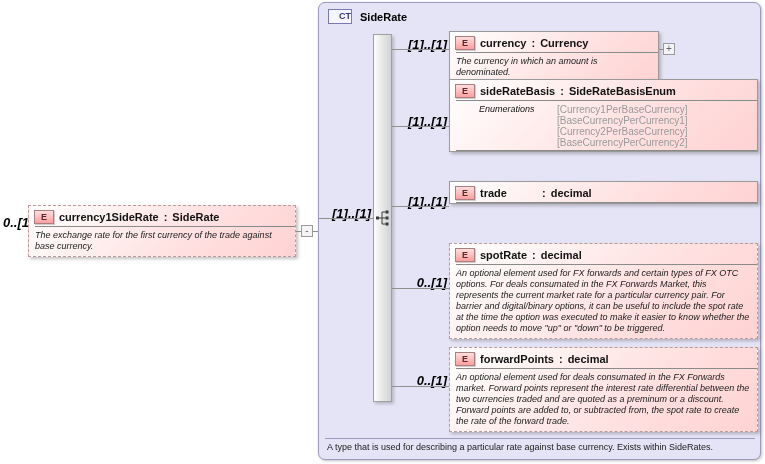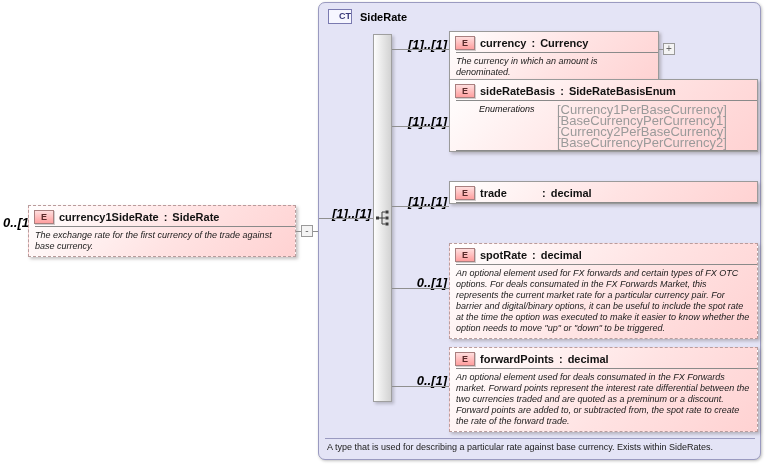--- a/index.html
+++ b/index.html
@@ -34,21 +34,21 @@
   }
   .el-name,.el-type,.el-sep{font-size:11px;font-weight:bold;color:#111;white-space:nowrap;}
   .pad-name .el-name{display:inline-block;min-width:57px;}
   .sep-line{height:0;border-top:1px solid #8a8a8a;margin-left:6px;}
   .el-desc{
     padding:3px 6px 4px 6px;font-size:9px;font-style:italic;
     line-height:11px;color:#1a1a1a;
   }
   .enum-row{display:flex;padding:3px 6px 2px 6px;}
   .enum-label{flex:none;width:78px;font-size:9px;font-style:italic;color:#111;margin-left:23px;}
-  .enum-values{font-size:13px;color:#9a9a9a;line-height:11px;}
+  .enum-values{font-size:10px;color:#9a9a9a;line-height:11px;}
   
   .left-el{left:28px;top:205px;width:268px;}
   
   .ct-box{
     position:absolute;left:318px;top:2px;width:443px;height:458px;
     box-sizing:border-box;background:#e4e4f6;border:1px solid #9a9ac0;
     border-radius:7px;box-shadow:1px 1px 3px rgba(0,0,0,0.25);
   }
   .ct-header{position:absolute;left:9px;top:6px;display:flex;align-items:center;gap:8px;}
   .ct-badge{

